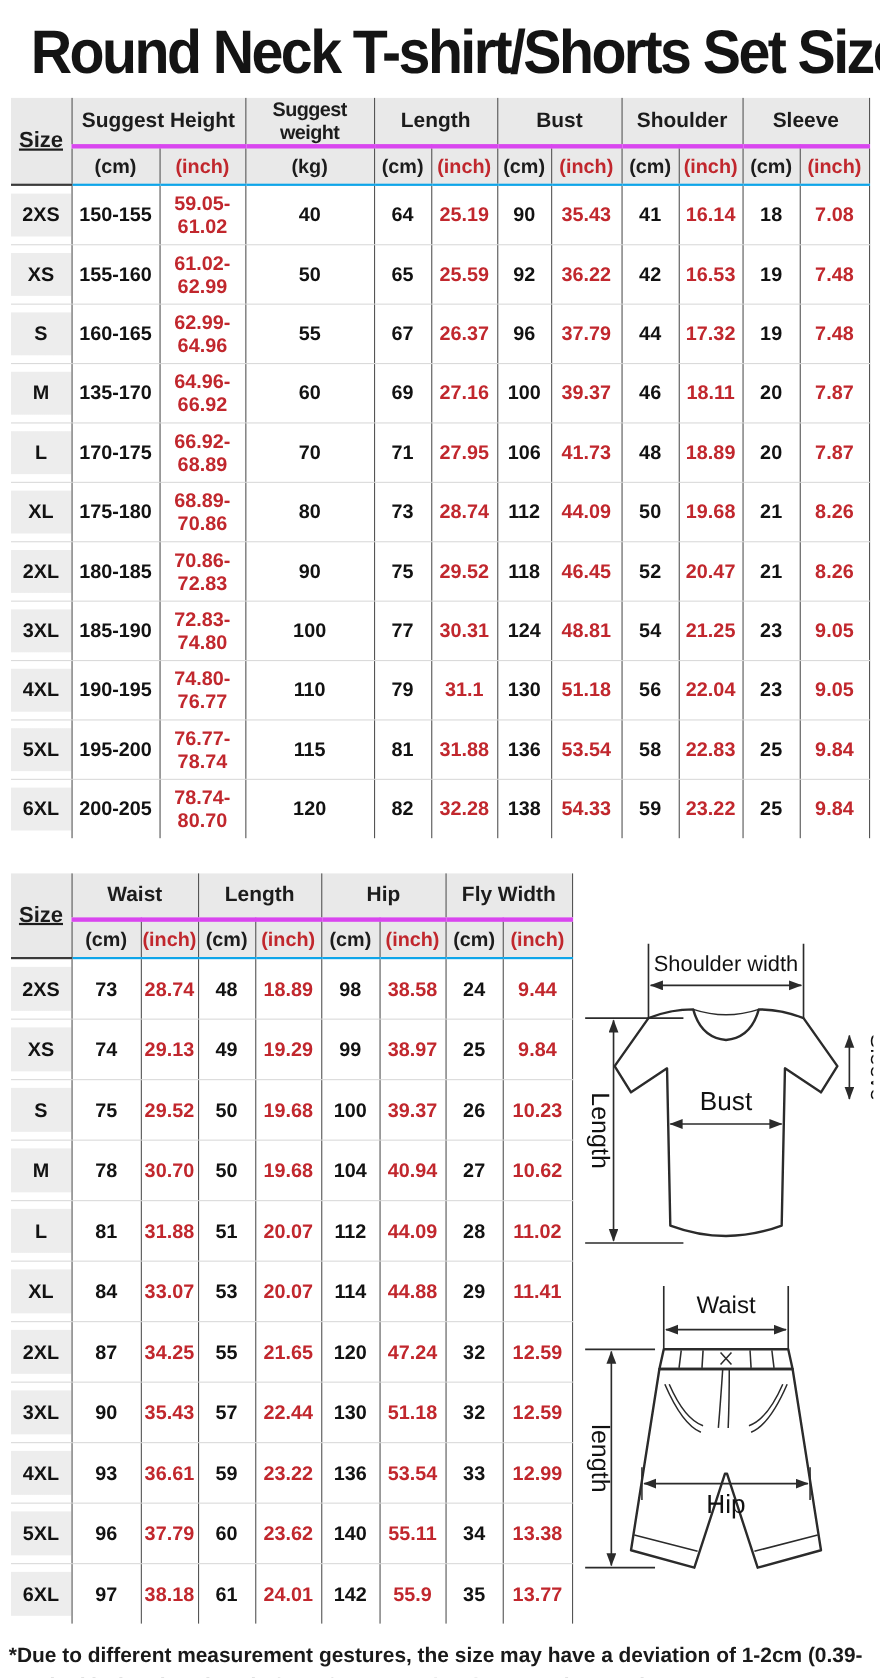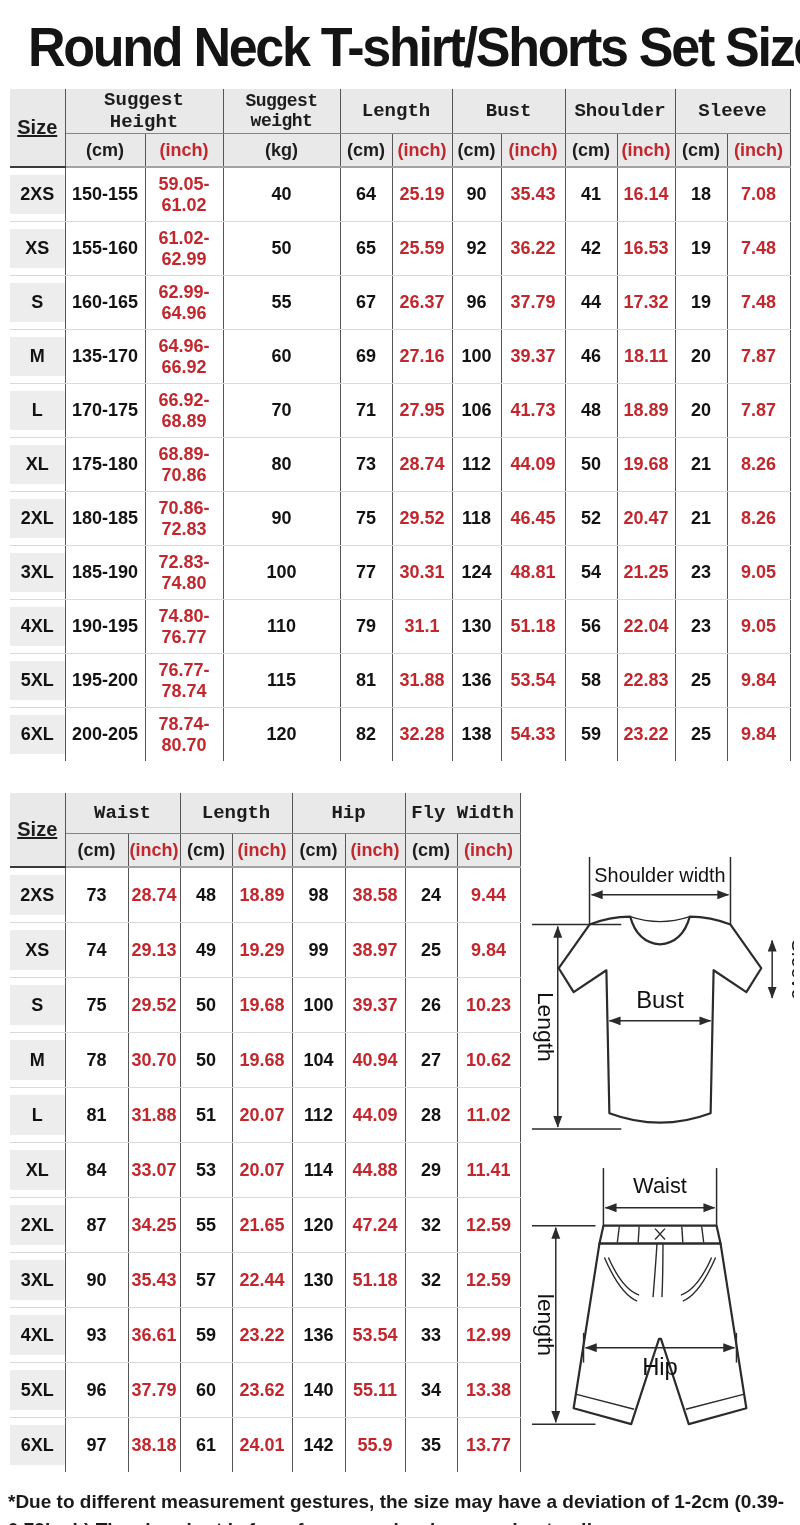--- a/index.html
+++ b/index.html
@@ -13,23 +13,23 @@
     letter-spacing:-2.5px;transform:scaleX(0.93);transform-origin:center;
     white-space:nowrap;color:#141414;
   }
   
   table{border-collapse:collapse;table-layout:fixed;}
   #size-table-top{width:780px;margin-left:10px;}
   #size-table-bottom{width:510px;}
   th,td{text-align:center;vertical-align:middle;padding:0;}
   thead th{background:#e9e9e9;font-size:19px;font-weight:bold;color:#1c1c1c;}
   thead th{border-right:1px solid #555;}
-  thead tr.group-row th.group{border-bottom:1px solid #d946ef;height:40px;font-family:Liberation Mono, monospace;}
+  thead tr.group-row th.group{border-bottom:4px solid #d946ef;height:40px;}
   thead th.size-head{height:72px;font-size:20px;text-decoration:underline;}
-  thead tr.units-row th{height:32px;font-size:18px;border-bottom:2px solid #a3a3a3;}
+  thead tr.units-row th{height:32px;font-size:18px;border-bottom:2px solid #0ea5e9;}
   thead th.size-head{border-bottom:2px solid #3a3a3a;}
   tbody td{
     height:53px;font-size:18px;font-weight:bold;color:#121212;
     border-right:1px solid #555;border-bottom:1px solid #dadada;
   }
   #size-table-bottom tbody td{height:54px;}
   tbody td.size-cell{
     background:linear-gradient(#ededed,#ededed) no-repeat center/100% 74%;
   }
   .inch{color:#c1272d;}

